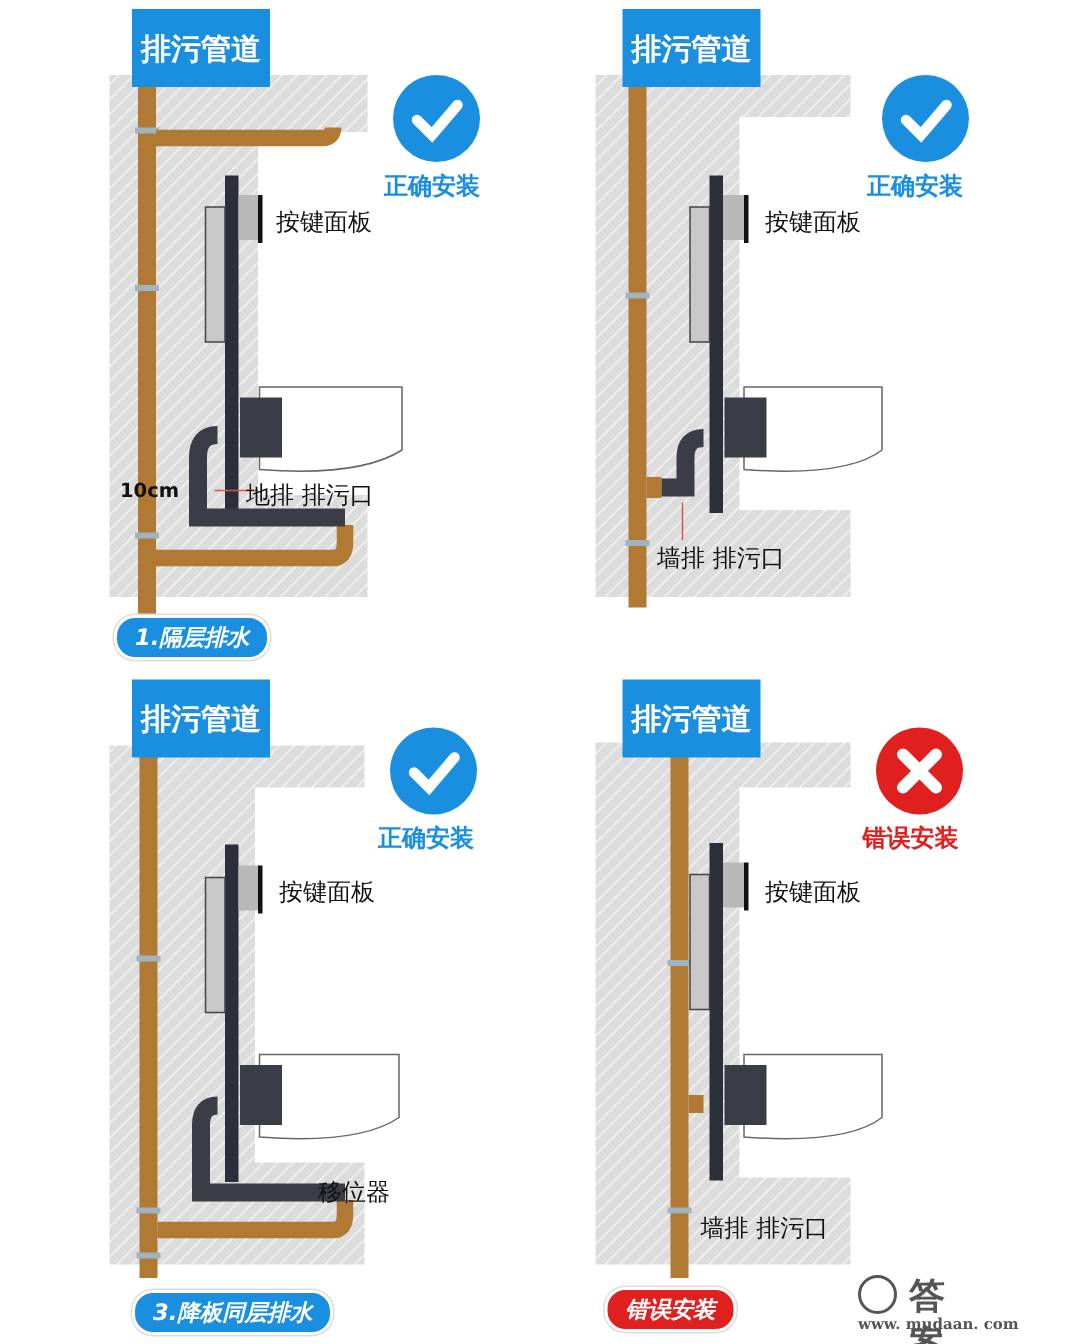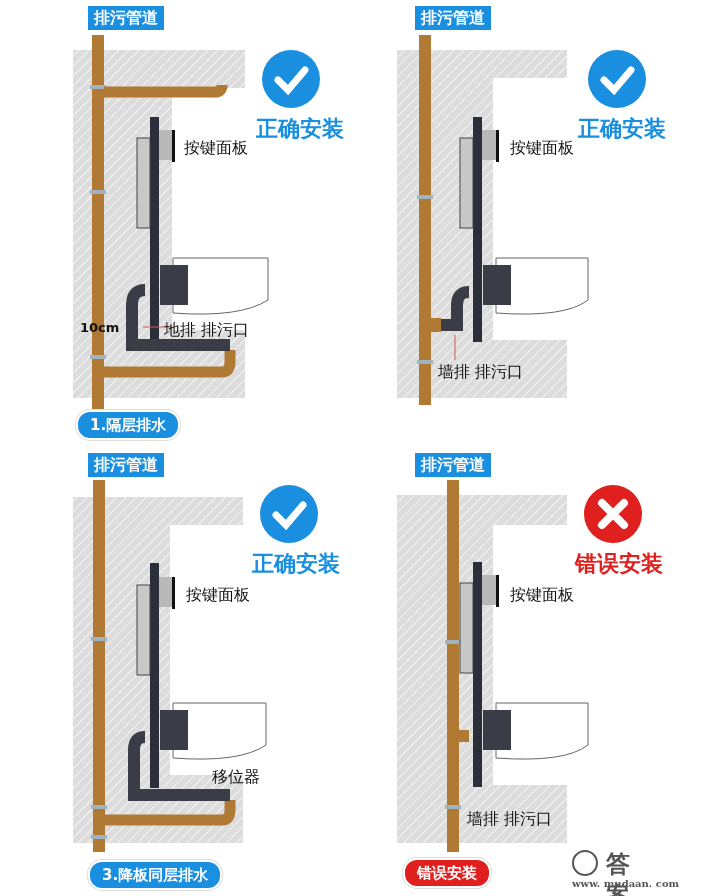--- a/index.html
+++ b/index.html
@@ -3,30 +3,30 @@
 <meta charset="utf-8">
 <style>
   html, body { margin:0; padding:0; background:#ffffff; }
   body { width:711px; height:896px; position:relative; overflow:hidden;
          font-family:"DejaVu Sans","Liberation Sans",sans-serif; }
   .panel { position:absolute; width:355px; height:445px; }
   .p1 { left:0; top:0; }
   .p2 { left:355px; top:0; }
   .p3 { left:0; top:445px; }
   .p4 { left:355px; top:445px; }
-  .tag { position:absolute; background:#1a8fe0; color:#fff; font-size:16px; font-weight:bold;
-         padding:2px 6px; line-height:20px; }
+  .tag { position:absolute; background:#1a8fe0; color:#fff; font-size:20px; font-weight:bold;
+         padding:16px 6px; line-height:20px; }
   .pill { position:absolute; color:#fff; font-size:15px; font-weight:bold; border-radius:14px;
-          padding:3px 12px; line-height:20px; border:2px solid #ffffff; box-shadow:0 0 0 1px #ddd; }
+          padding:3px 12px; line-height:20px; border:2px solid #ffffff; box-shadow:0 0 0 1px #ddd;font-style:italic; }
   .pill.blue { background:#1a8fe0; }
   .pill.red { background:#e0201e; }
   .badge { position:absolute; width:58px; height:58px; border-radius:50%; }
   .badge.ok { background:#1a8fe0; }
   .badge.bad { background:#e0201e; }
-  .status { position:absolute; font-size:22px; font-weight:bold; }
+  .status { position:absolute; font-size:16px; font-weight:bold; }
   .status.ok { color:#1a8fe0; }
   .status.bad { color:#e0201e; }
   .label { position:absolute; font-size:16px; color:#111; white-space:nowrap; }
   .label.small { font-size:13px; font-weight:bold; }
   svg.diagram { position:absolute; left:0; top:0; }
   .wm { position:absolute; left:568px; top:848px; }
   .wm-title { position:absolute; left:38px; top:0; font-size:24px; font-weight:bold; color:#555; letter-spacing:2px; }
   .wm-url { position:absolute; left:4px; top:30px; font-size:10px; color:#555; font-family:"DejaVu Serif",serif; white-space:nowrap; font-weight:bold;text-align:center; }
   .wm-logo { position:absolute; left:4px; top:2px; width:26px; height:26px; border:2px solid #555; border-radius:50%; box-sizing:border-box; }
 </style>
@@ -123,21 +123,21 @@
     <path d="M145,292 Q134,292 134,305 V350 H230" stroke="#3a3d45" stroke-width="12" fill="none"></path>
   </svg>
   <div class="tag" style="left:88px;top:8px;">排污管道</div>
   <div class="badge ok" style="left:260px;top:40px;">
     <svg width="58" height="58">
         <path d="M16,30 L26,40 L43,20" stroke="#fff" stroke-width="7" fill="none" stroke-linecap="round"></path>
       </svg>
   </div>
   <div class="status ok" style="left:252px;top:104px;">正确安装</div>
   <div class="label" style="left:186px;top:140px;">按键面板</div>
-  <div class="label" style="left:212px;top:322px;">移位器</div>
+  <div class="label" style="left:212px;top:340px;">移位器</div>
   <div class="pill blue" style="left:88px;top:415px;">3.降板同层排水</div>
 </div>
 
 <div class="panel p4">
   <svg class="diagram" width="355" height="445">
     <path d="M42,50 H212 V80 H138 V340 H212 V398 H42 Z" fill="url(#hatch)"></path>
     <rect x="92" y="35" width="12" height="372" fill="#b07a34"></rect>
     <rect x="90" y="195" width="16" height="4" fill="#9fb3c0"></rect>
     <rect x="90" y="360" width="16" height="4" fill="#9fb3c0"></rect>
     <rect x="104" y="285" width="10" height="12" fill="#b07a34"></rect>

